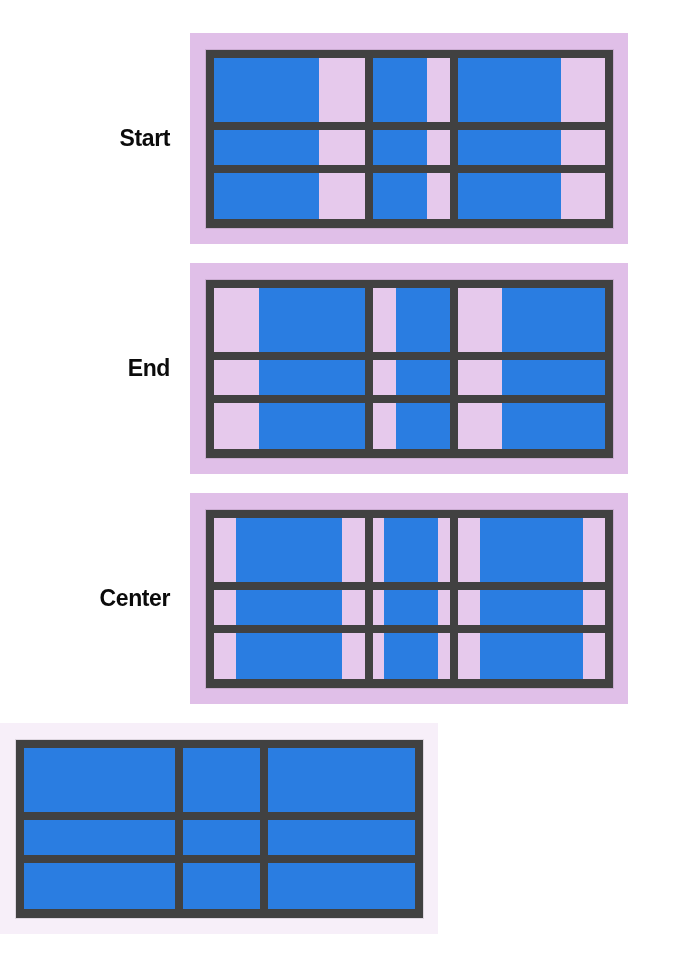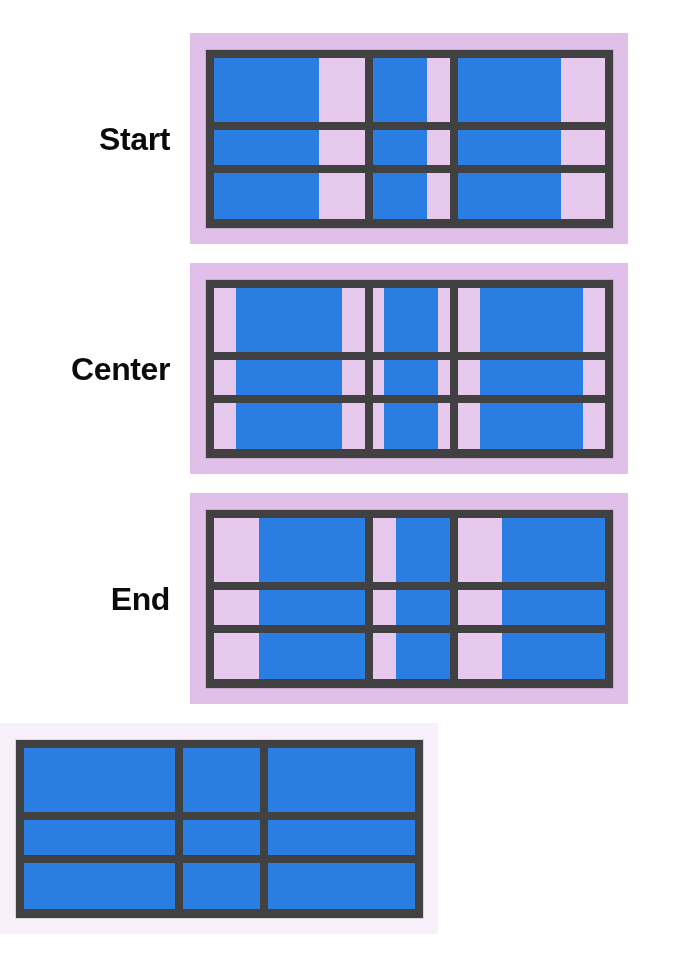--- a/index.html
+++ b/index.html
@@ -31,21 +31,21 @@
     margin-bottom: 19px;
   }
   .demo-row:last-child { margin-bottom: 0; }
 
   .row-label {
     width: 190px;
     flex: 0 0 190px;
     text-align: right;
     padding-right: 20px;
     box-sizing: border-box;
-    font-size: 32px;
+    font-size: 23px;
     font-weight: bold;
     color: #0b0b0b;
     letter-spacing: -0.4px;
     line-height: 1;
   }
 
   .panel {
     width: 438px;
     height: 211px;
     box-sizing: border-box;
@@ -127,20 +127,55 @@
             <div class="item" style="background: rgb(42, 125, 225); width: 70%;"></div>
           </div>
         <div class="cell j-start" style="background: rgb(230, 201, 236);">
             <div class="item" style="background: rgb(42, 125, 225); width: 70%;"></div>
           </div>
       </div>
     </div>
   </div>
 
   <div class="demo-row">
+    <div class="row-label" style="color: rgb(11, 11, 11);">End</div>
+    <div class="panel" style="background: rgb(224, 191, 232);">
+      <div class="grid" style="background: rgb(65, 65, 65); border-color: rgb(65, 65, 65);">
+        <div class="cell j-end" style="background: rgb(230, 201, 236);">
+            <div class="item" style="background: rgb(42, 125, 225); width: 70%;"></div>
+          </div>
+        <div class="cell j-end" style="background: rgb(230, 201, 236);">
+            <div class="item" style="background: rgb(42, 125, 225); width: 70%;"></div>
+          </div>
+        <div class="cell j-end" style="background: rgb(230, 201, 236);">
+            <div class="item" style="background: rgb(42, 125, 225); width: 70%;"></div>
+          </div>
+        <div class="cell j-end" style="background: rgb(230, 201, 236);">
+            <div class="item" style="background: rgb(42, 125, 225); width: 70%;"></div>
+          </div>
+        <div class="cell j-end" style="background: rgb(230, 201, 236);">
+            <div class="item" style="background: rgb(42, 125, 225); width: 70%;"></div>
+          </div>
+        <div class="cell j-end" style="background: rgb(230, 201, 236);">
+            <div class="item" style="background: rgb(42, 125, 225); width: 70%;"></div>
+          </div>
+        <div class="cell j-end" style="background: rgb(230, 201, 236);">
+            <div class="item" style="background: rgb(42, 125, 225); width: 70%;"></div>
+          </div>
+        <div class="cell j-end" style="background: rgb(230, 201, 236);">
+            <div class="item" style="background: rgb(42, 125, 225); width: 70%;"></div>
+          </div>
+        <div class="cell j-end" style="background: rgb(230, 201, 236);">
+            <div class="item" style="background: rgb(42, 125, 225); width: 70%;"></div>
+          </div>
+      </div>
+    </div>
+  </div>
+
+  <div class="demo-row">
     <div class="row-label" style="color: rgb(11, 11, 11);">Center</div>
     <div class="panel" style="background: rgb(224, 191, 232);">
       <div class="grid" style="background: rgb(65, 65, 65); border-color: rgb(65, 65, 65);">
         <div class="cell j-center" style="background: rgb(230, 201, 236);">
             <div class="item" style="background: rgb(42, 125, 225); width: 70%;"></div>
           </div>
         <div class="cell j-center" style="background: rgb(230, 201, 236);">
             <div class="item" style="background: rgb(42, 125, 225); width: 70%;"></div>
           </div>
         <div class="cell j-center" style="background: rgb(230, 201, 236);">
@@ -162,55 +197,20 @@
             <div class="item" style="background: rgb(42, 125, 225); width: 70%;"></div>
           </div>
         <div class="cell j-center" style="background: rgb(230, 201, 236);">
             <div class="item" style="background: rgb(42, 125, 225); width: 70%;"></div>
           </div>
       </div>
     </div>
   </div>
 
   <div class="demo-row">
-    <div class="row-label" style="color: rgb(11, 11, 11);">End</div>
-    <div class="panel" style="background: rgb(224, 191, 232);">
-      <div class="grid" style="background: rgb(65, 65, 65); border-color: rgb(65, 65, 65);">
-        <div class="cell j-end" style="background: rgb(230, 201, 236);">
-            <div class="item" style="background: rgb(42, 125, 225); width: 70%;"></div>
-          </div>
-        <div class="cell j-end" style="background: rgb(230, 201, 236);">
-            <div class="item" style="background: rgb(42, 125, 225); width: 70%;"></div>
-          </div>
-        <div class="cell j-end" style="background: rgb(230, 201, 236);">
-            <div class="item" style="background: rgb(42, 125, 225); width: 70%;"></div>
-          </div>
-        <div class="cell j-end" style="background: rgb(230, 201, 236);">
-            <div class="item" style="background: rgb(42, 125, 225); width: 70%;"></div>
-          </div>
-        <div class="cell j-end" style="background: rgb(230, 201, 236);">
-            <div class="item" style="background: rgb(42, 125, 225); width: 70%;"></div>
-          </div>
-        <div class="cell j-end" style="background: rgb(230, 201, 236);">
-            <div class="item" style="background: rgb(42, 125, 225); width: 70%;"></div>
-          </div>
-        <div class="cell j-end" style="background: rgb(230, 201, 236);">
-            <div class="item" style="background: rgb(42, 125, 225); width: 70%;"></div>
-          </div>
-        <div class="cell j-end" style="background: rgb(230, 201, 236);">
-            <div class="item" style="background: rgb(42, 125, 225); width: 70%;"></div>
-          </div>
-        <div class="cell j-end" style="background: rgb(230, 201, 236);">
-            <div class="item" style="background: rgb(42, 125, 225); width: 70%;"></div>
-          </div>
-      </div>
-    </div>
-  </div>
-
-  <div class="demo-row">
     <div class="panel" style="background: rgb(247, 239, 249);">
       <div class="grid" style="background: rgb(65, 65, 65); border-color: rgb(65, 65, 65);">
         <div class="cell j-stretch" style="background: rgb(247, 239, 249);">
             <div class="item" style="background: rgb(42, 125, 225); width: 100%;"></div>
           </div>
         <div class="cell j-stretch" style="background: rgb(247, 239, 249);">
             <div class="item" style="background: rgb(42, 125, 225); width: 100%;"></div>
           </div>
         <div class="cell j-stretch" style="background: rgb(247, 239, 249);">
             <div class="item" style="background: rgb(42, 125, 225); width: 100%;"></div>

